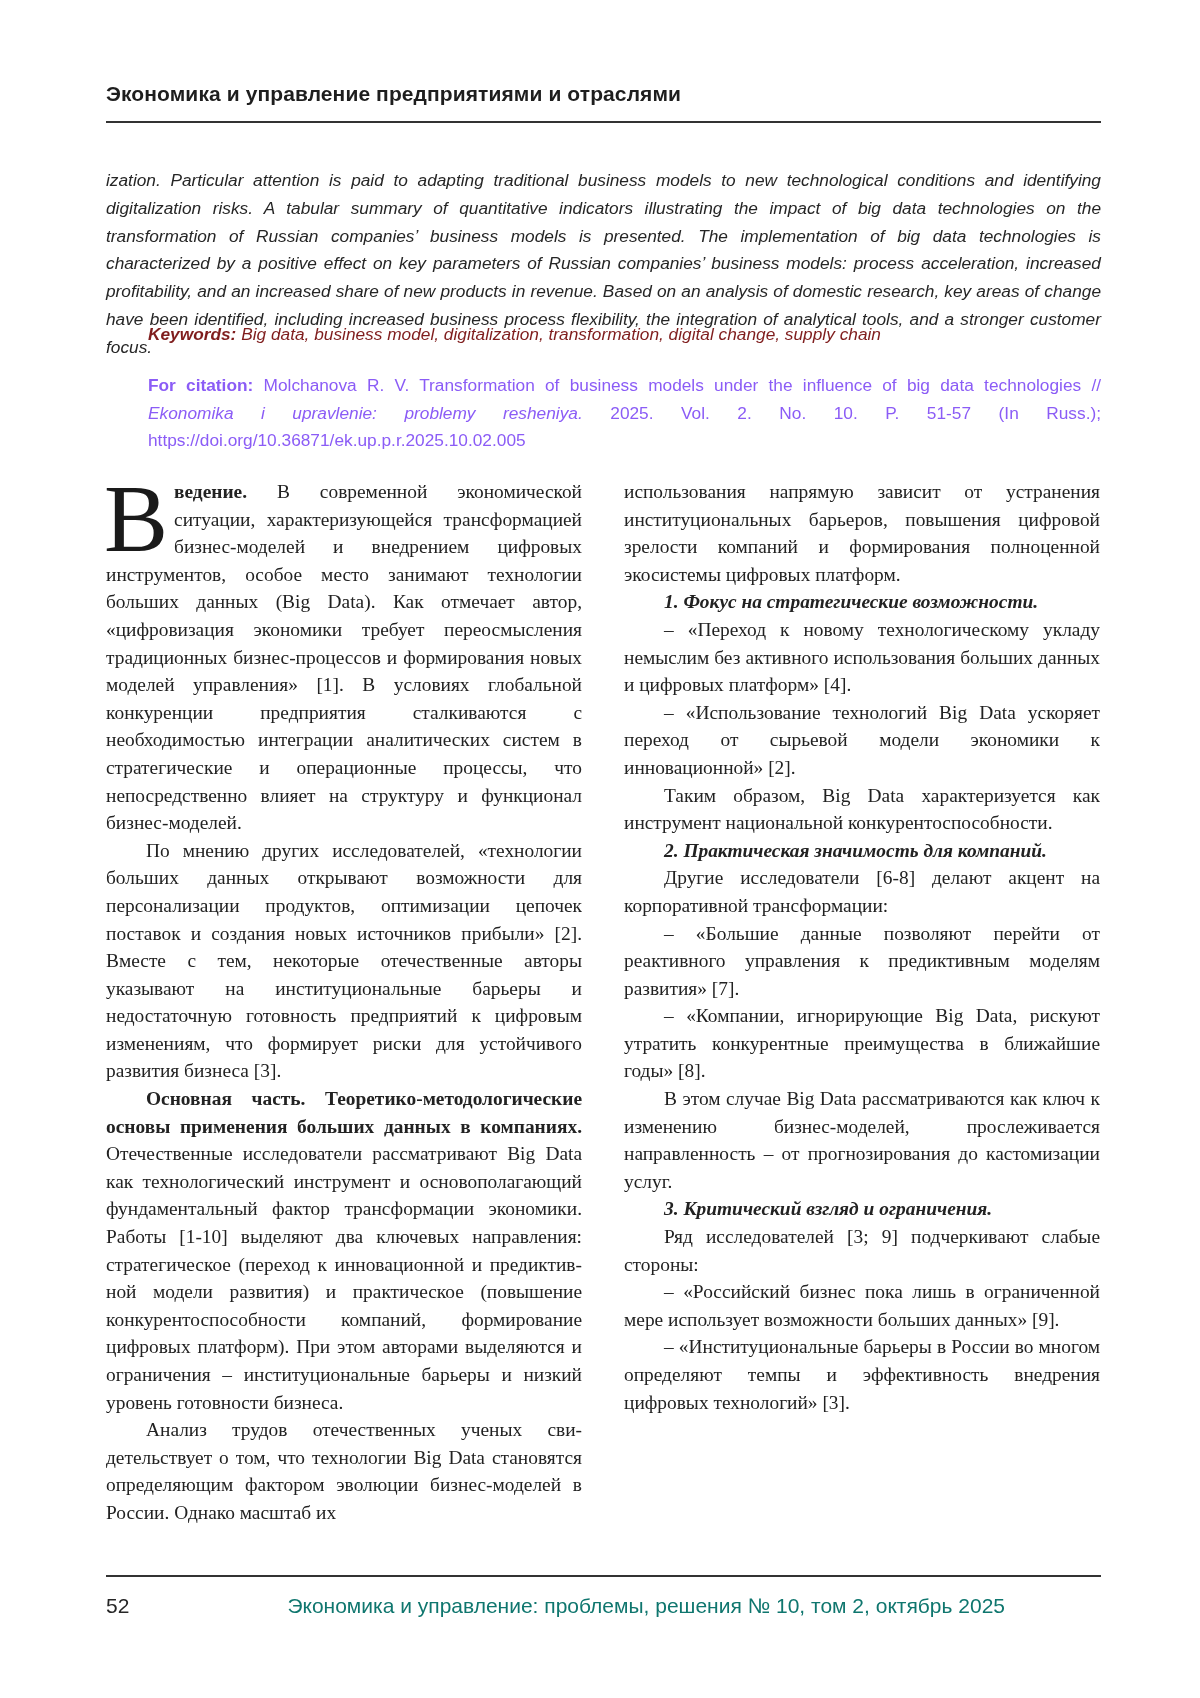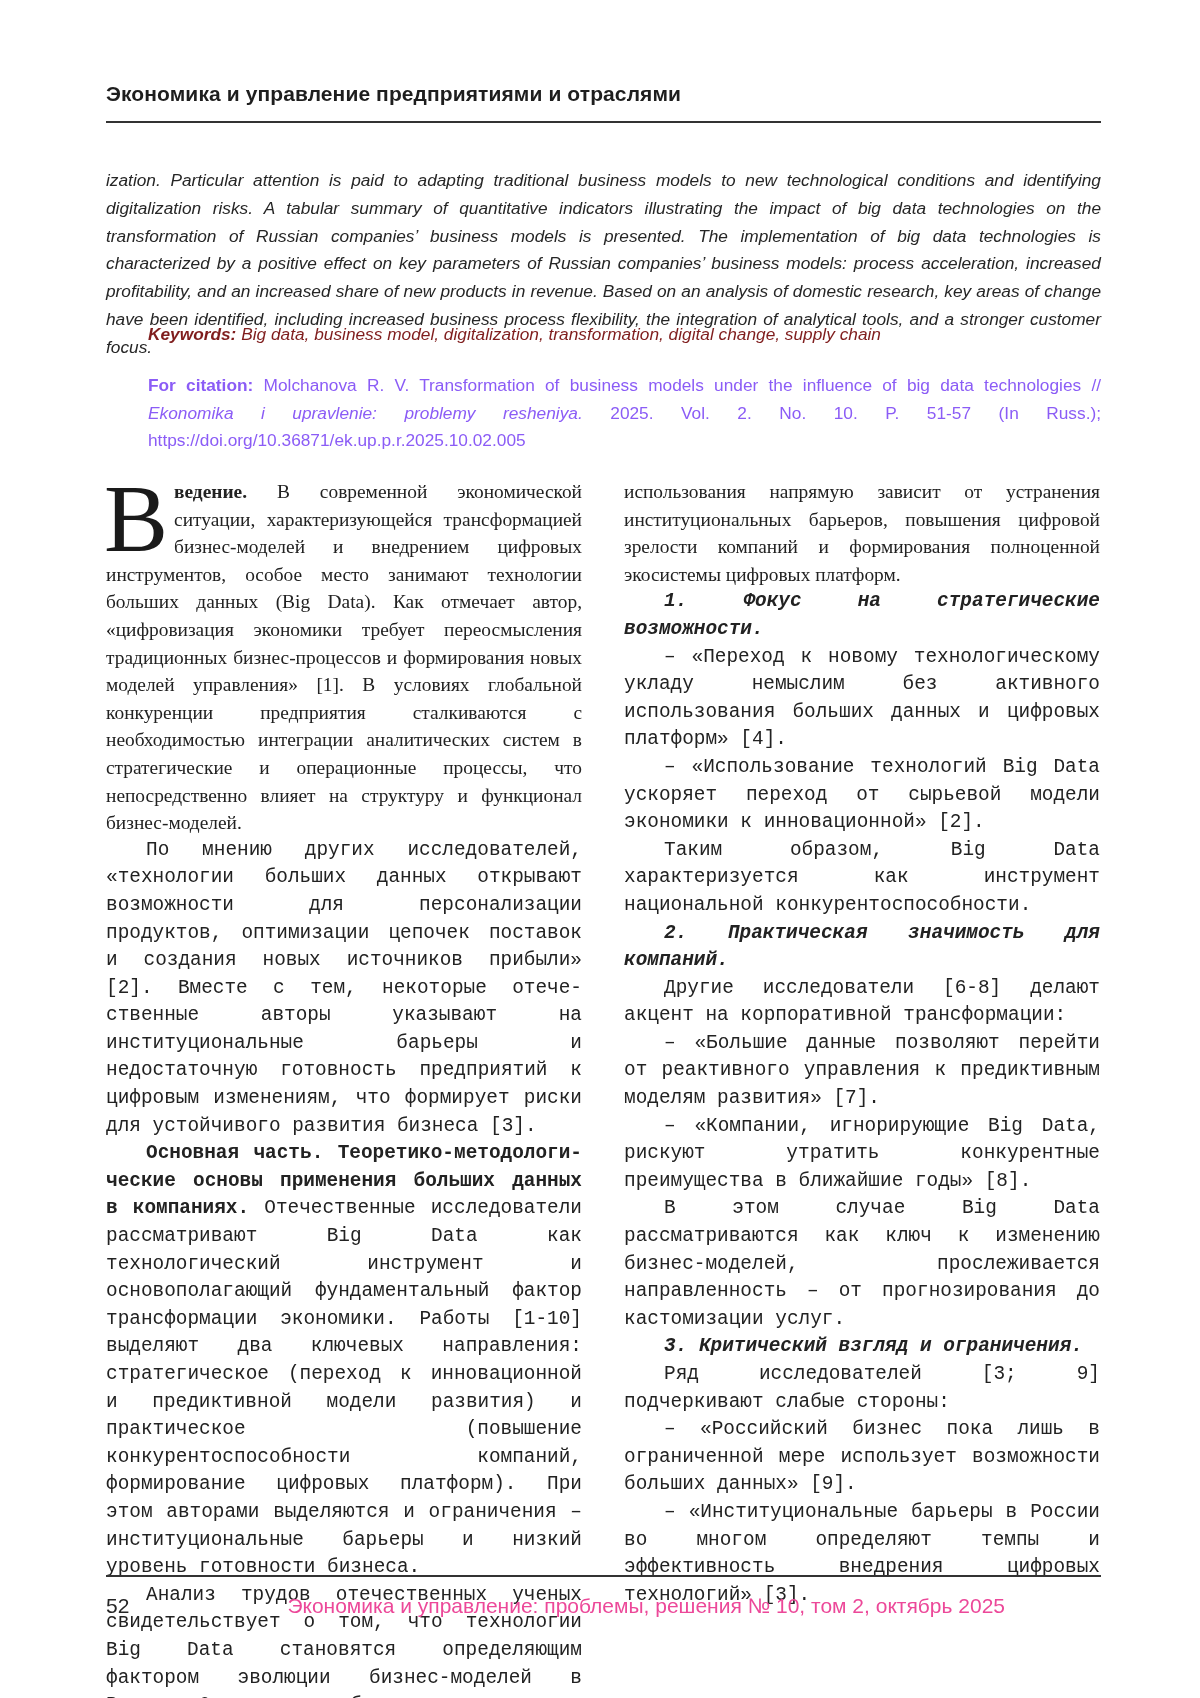--- a/index.html
+++ b/index.html
@@ -37,38 +37,38 @@
   .citation .cite-journal { font-style: italic; }
 
   .col {
     position: absolute; top: 478px; width: 476px;
     font-family: "Liberation Serif", serif; font-size: 19.4px; line-height: 27.6px;
     color: #222; text-align: justify; hyphens: manual;
   }
   .col-left { left: 106px; }
   .col-right { left: 624px; }
   .col p { margin: 0; }
-  .col .indent { text-indent: 40px; font-family: Liberation Mono, monospace; }
+  .col .indent { text-indent: 40px; }
   .dropcap {
     float: left; font-family: "Liberation Serif", serif; font-size: 96px; line-height: 78px;
     height: 80px; margin: 0 6px 0 -2px; padding-top: 2px; color: #1a1a1a;
   }
   .b { font-weight: bold; }
   .bi { font-weight: bold; font-style: italic; }
 
   .foot-rule {
     position: absolute; left: 106px; top: 1575px; width: 995px; height: 2px; background: #333;
   }
   .page-num {
     position: absolute; left: 106px; top: 1594px;
     font-family: "Liberation Sans", sans-serif; font-size: 21px; color: #262626;
   }
   .foot-journal {
     position: absolute; right: 99px; top: 1594px;
-    font-family: "Liberation Sans", sans-serif; font-size: 21px; color: #ec4899;
+    font-family: "Liberation Sans", sans-serif; font-size: 21px; color: #0f766e;
   }
 </style>
 </head>
 <body>
 
 <div class="page">
 
   <div class="running-head">Экономика и управление предприятиями и отраслями</div>
   <div class="head-rule"></div>
 

